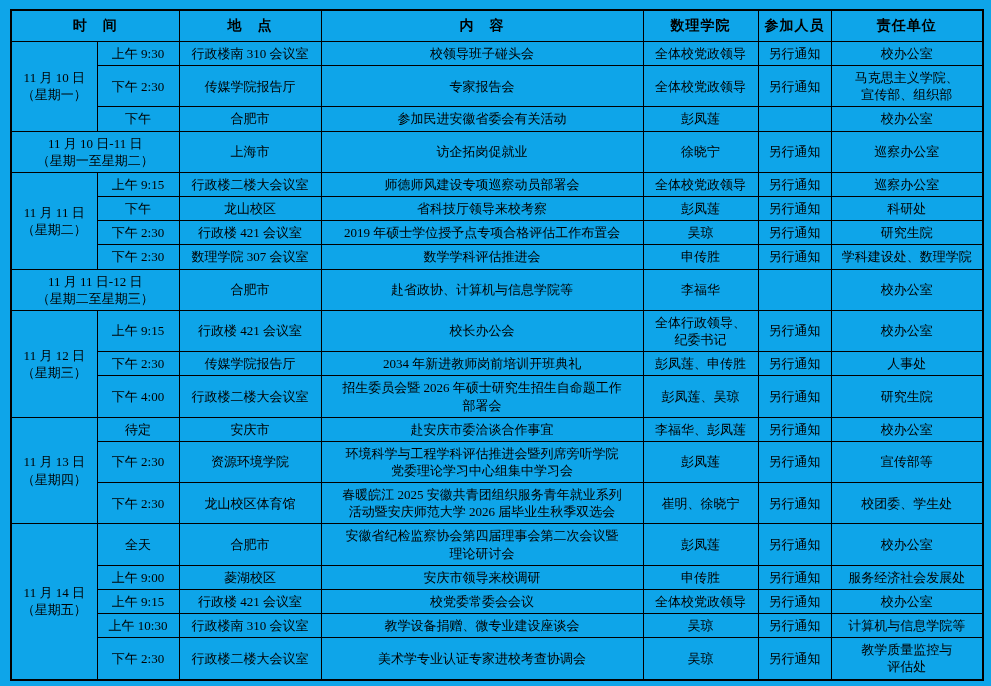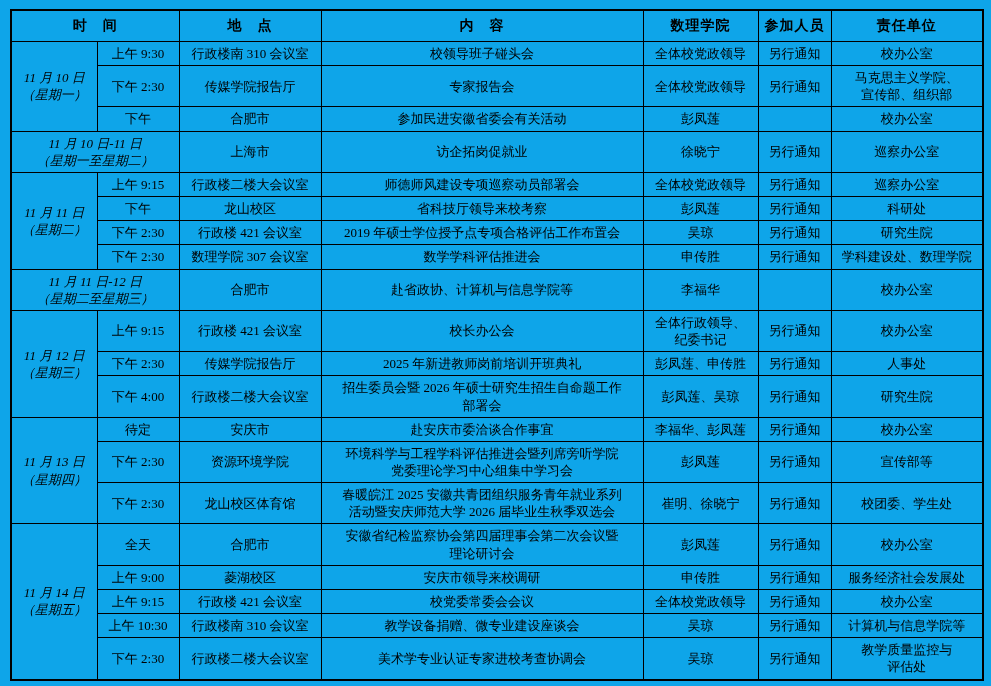--- a/index.html
+++ b/index.html
@@ -19,21 +19,21 @@
     text-align:center;vertical-align:middle;
     font-size:13px;line-height:1.32;
     padding:3px 2px;
     white-space:pre-line;
     overflow:hidden;
   }
   table.schedule thead th{
     font-weight:bold;font-size:14px;height:26px;padding:2px;
     letter-spacing:1px;
   }
-  td.date-cell{font-size:13px;font-style:italic;}
+  td.date-cell{font-size:13px;}
   .footnote{
     position:absolute;left:28px;top:698px;
     font-size:13.5px;letter-spacing:0.5px;
     white-space:nowrap;
   }
 </style>
 </head>
 <body>
 
 <div class="page">
@@ -145,21 +145,21 @@
           <td>行政楼 421 会议室</td>
           <td>校长办公会</td>
           <td>全体行政领导、
 纪委书记</td>
           <td>另行通知</td>
           <td>校办公室</td>
         </tr>
         <tr>
           <td>下午 2:30</td>
           <td>传媒学院报告厅</td>
-          <td>2025 年新进教师岗前培训开班典礼</td>
+          <td>2034 年新进教师岗前培训开班典礼</td>
           <td>彭凤莲、申传胜</td>
           <td>另行通知</td>
           <td>人事处</td>
         </tr>
         <tr>
           <td>下午 4:00</td>
           <td>行政楼二楼大会议室</td>
           <td>招生委员会暨 2026 年硕士研究生招生自命题工作
 部署会</td>
           <td>彭凤莲、吴琼</td>

